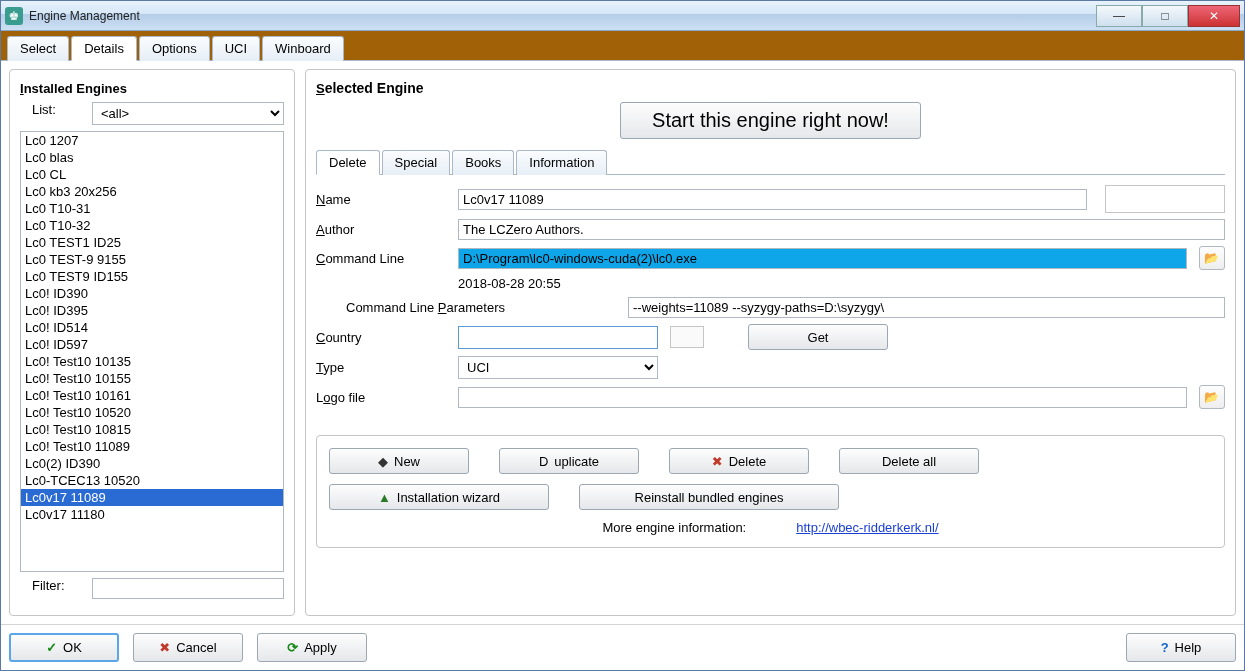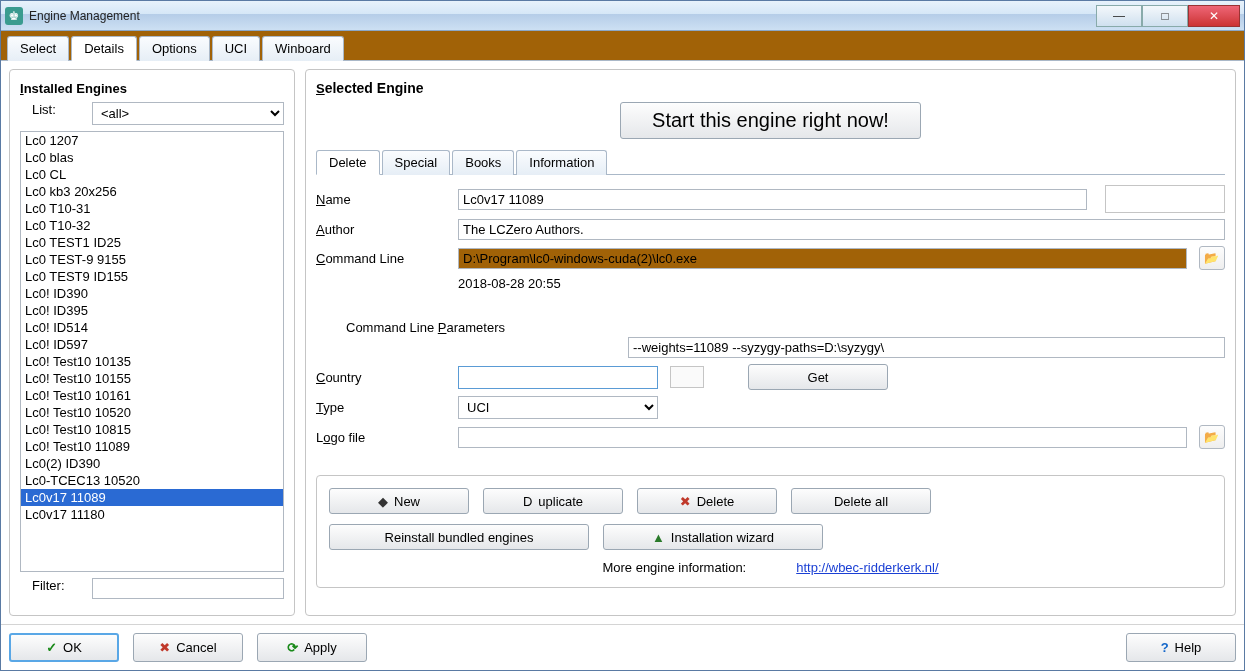--- a/index.html
+++ b/index.html
@@ -27,27 +27,27 @@
   .listbox { flex:1; border:1px solid #b0b8c2; background:#fff; overflow-y:scroll; margin-bottom:6px;}
   .listbox .item { padding:1px 4px; cursor:default; white-space:nowrap;}
   .listbox .item.sel { background:#2a6ad3; color:#fff;}
   .subtabstrip { display:flex; border-bottom:1px solid #aab8c8; margin-bottom:10px; }
   .subtab { padding:4px 12px; border:1px solid #aab8c8; border-bottom:none; background:linear-gradient(to bottom,#fafcfe,#e6eef6); margin-right:2px; border-radius:3px 3px 0 0; position:relative; top:1px;}
   .subtab.active { background:#fff; border-bottom:1px solid #fff;}
   .form-row { display:flex; align-items:center; margin-bottom:6px; gap:12px;}
   .form-lbl { width:130px; }
   .form-lbl .u { text-decoration:underline; }
   .form-input { flex:1; border:1px solid #b0b8c2; padding:3px 6px; background:#fff;}
-  .form-input.hl { background:#a16207; }
+  .form-input.hl { background:#0ea5e9; }
   .wide-params-lbl { width:200px;margin-left:30px;}
   .btn { border:1px solid #9ba7b3; border-radius:3px; background:linear-gradient(to bottom,#fdfdfd,#e5e7ea); padding:4px 14px; cursor:default; display:inline-flex; align-items:center; gap:6px; min-height:26px; justify-content:center;}
   .btn.big { padding:6px 31px; font-size:20px;}
   .start-btn-row{ display:flex; justify-content:center; margin-bottom:10px;}
   .btnrow-group{ border:1px solid #c5c5c5; border-radius:4px; padding:12px; margin-top:20px;}
-  .btnrow { display:flex; gap:14px; margin-bottom:10px; justify-content:flex-start;align-items:center;}
+  .btnrow { display:flex; gap:30px; margin-bottom:10px; justify-content:flex-start;align-items:center;}
   .btnrow .btn{ min-width:140px;}
   .btnrow.wide .btn{ min-width:220px;}
   .link{ color:#1a3fd4; text-decoration:underline; }
   .footer { display:flex; padding:8px; gap:14px; border-top:1px solid #d4d4d4; background: #fff; align-items:center;}
   .footer .btn{ min-width:110px; height:29px;}
   .footer .spacer{flex:1;}
   .ok-btn{ border:2px solid #59a7e6; color:#000;}
   .icon-ok::before{content:"✓"; color:#1a8a1a; font-weight:bold;}
   .icon-x::before{content:"✖"; color:#c0392b;}
   .icon-refresh::before{content:"⟳"; color:#1a8a1a; font-weight:bold;}
@@ -148,21 +148,21 @@
         <div class="form-lbl"><span class="u">C</span>ommand Line</div>
         <input class="form-input hl" type="text" value="D:\Program\lc0-windows-cuda(2)\lc0.exe" style="">
         <div class="folder-btn"></div>
       </div>
       <div class="form-row">
         <div class="form-lbl"></div>
         <div>2018-08-28  20:55</div>
       </div>
       <div class="form-row">
         <div class="form-lbl wide-params-lbl">Command Line <span class="u">P</span>arameters</div>
-        <input class="form-input" style="margin-left: 70px; margin-top: 40px;" type="text" value="--weights=11089 --syzygy-paths=D:\syzygy\">
+        <input class="form-input" style="margin-left: 70px;" type="text" value="--weights=11089 --syzygy-paths=D:\syzygy\">
       </div>
       <div class="form-row">
         <div class="form-lbl"><span class="u">C</span>ountry</div>
         <input type="text" style="width: 200px; border: 1px solid rgb(90, 155, 213); padding: 3px 6px;" value="">
         <div class="country-flag"></div>
         <div style="width:20px"></div>
         <div class="btn" style="min-width:140px">Get</div>
       </div>
       <div class="form-row">
         <div class="form-lbl"><span class="u">T</span>ype</div>
@@ -181,25 +181,25 @@
               <span><span class="u">N</span>ew</span>
             </div>
           <div class="btn"><span class="u">D</span>uplicate</div>
           <div class="btn">
               <span class="icon-x"></span>
               <span><span class="u">D</span>elete</span>
             </div>
           <div class="btn">Delete all</div>
         </div>
         <div class="btnrow wide">
-          <div class="btn" style="min-width:260px">Reinstall bundled engines</div>
           <div class="btn">
               <span class="icon-wiz"></span>
               <span>Installation wizard</span>
             </div>
+          <div class="btn" style="min-width:260px">Reinstall bundled engines</div>
         </div>
         <div class="more-info-row">
           <span>More engine information:</span>
           <a class="link" href="#">http://wbec-ridderkerk.nl/</a>
         </div>
       </div>
 
     </div>
   </div>
 

